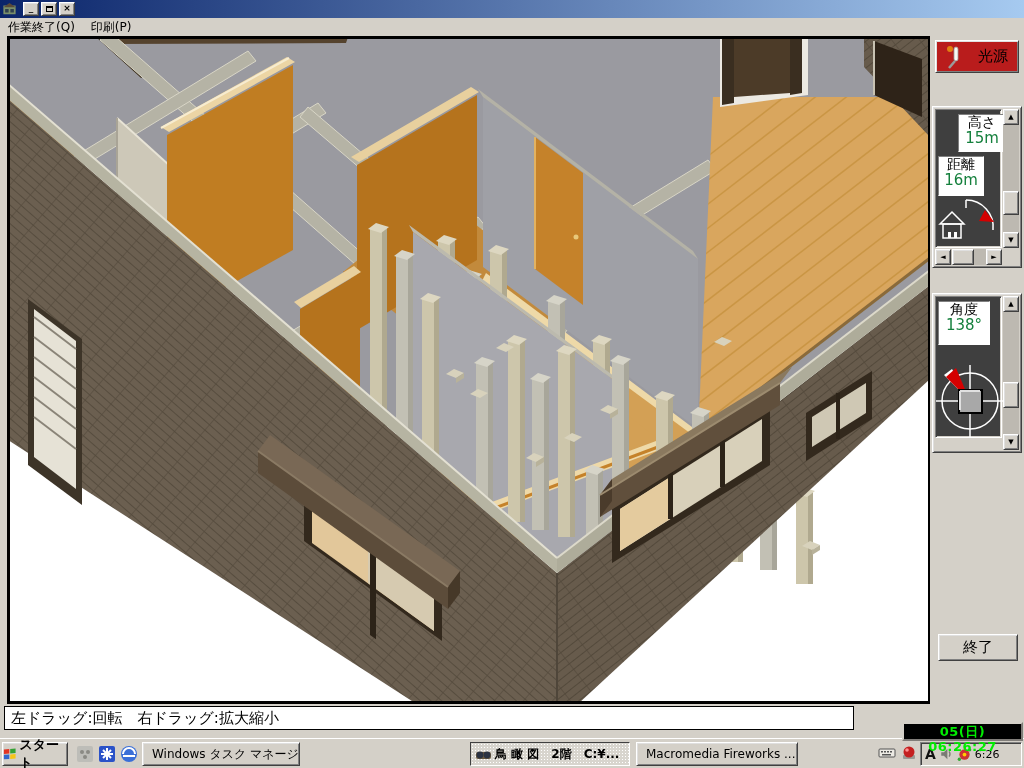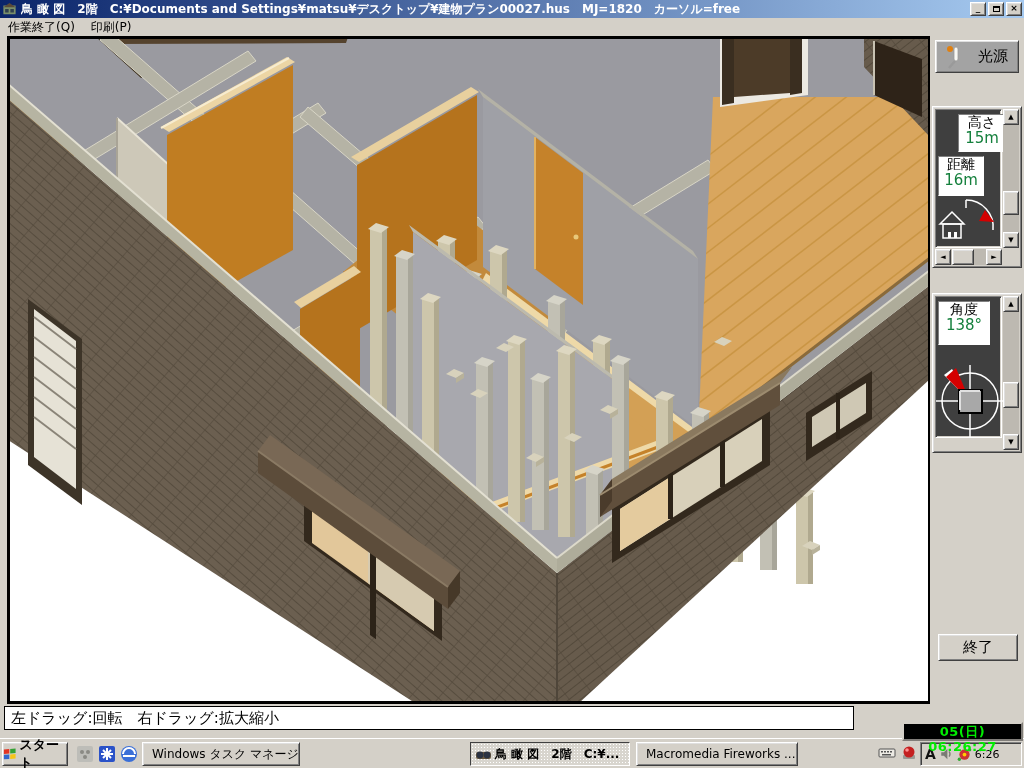--- a/index.html
+++ b/index.html
@@ -18,21 +18,21 @@
 
   #menubar { position:absolute; left:0; top:18px; width:1024px; height:18px; background:#d4d0c8; display:flex; align-items:center; font-size:12px; }
   .menu-item { padding:1px 8px; }
 
   #canvas-frame { position:absolute; left:7px; top:36px; width:924px; height:668px; border:1px solid #000; background:#fff; }
   #scene { position:absolute; left:0; top:0; }
 
   #statusbar { position:absolute; left:4px; top:706px; width:850px; height:24px; background:#fff; border:1px solid #000; font-size:15px; padding:2px 6px; color:#000; white-space:nowrap; }
 
   #side-panel { position:absolute; left:930px; top:36px; width:94px; height:694px; background:#d4d0c8; }
-  #light-btn { position:absolute; left:5px; top:4px; width:84px; height:33px; background:#a3a3a3; display:flex; align-items:center; justify-content:center; font-size:15px; gap:16px; }
+  #light-btn { position:absolute; left:5px; top:4px; width:84px; height:33px; background:#b91c1c; display:flex; align-items:center; justify-content:center; font-size:15px; gap:16px; }
   .ctl-panel { position:absolute; left:2px; width:90px; background:#d4d0c8; }
   #panel-view { top:70px; height:162px; }
   #panel-angle { top:257px; height:160px; }
   .panel-dark { position:absolute; left:2px; top:2px; background:#3f3f3f; }
   #panel-view .panel-dark { right:19px; bottom:19px; }
   #panel-angle .panel-dark { right:19px; bottom:14px; }
   .vscroll { position:absolute; right:2px; top:2px; width:16px; background:#bdb9b1; }
   #panel-view .vscroll { bottom:19px; }
   #panel-angle .vscroll { bottom:2px; }
   .hscroll { position:absolute; left:2px; right:19px; bottom:2px; height:16px; background:#bdb9b1; }
@@ -59,21 +59,20 @@
 </head>
 <body>
 
 <div id="titlebar">
   <svg class="app-icon" viewBox="0 0 16 16">
     <rect x="1" y="4" width="14" height="10" fill="#7a8f6a"></rect>
       <polygon points="1,6 8,1 15,6" fill="#5a4a38"></polygon>
     <rect x="3" y="8" width="4" height="4" fill="#30404f"></rect>
       <rect x="9" y="8" width="4" height="4" fill="#30404f"></rect>
   </svg>
-  <span class="title-text">鳥 瞰 図　2階　C:¥Documents and Settings¥matsu¥デスクトップ¥建物プラン00027.hus　MJ=1820　カーソル=free</span>
   <div class="winbtn raised">_</div>
   <div class="winbtn raised"><span class="box"></span></div>
   <div class="winbtn raised">×</div>
 </div>
 
 <div id="menubar">
   <span class="menu-item">作業終了(Q)</span>
   <span class="menu-item">印刷(P)</span>
 </div>
 

